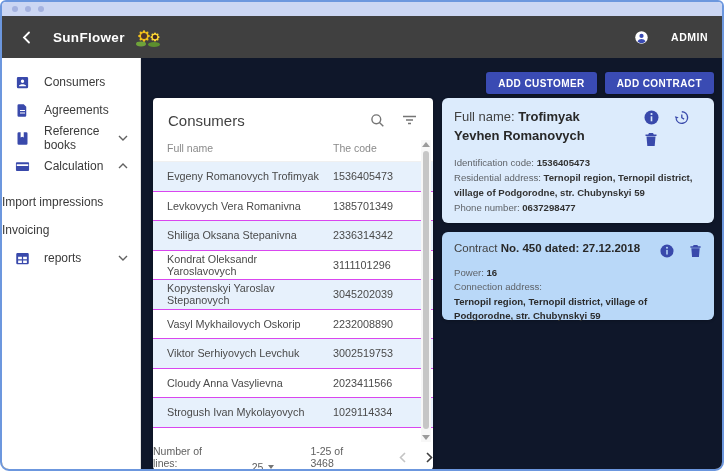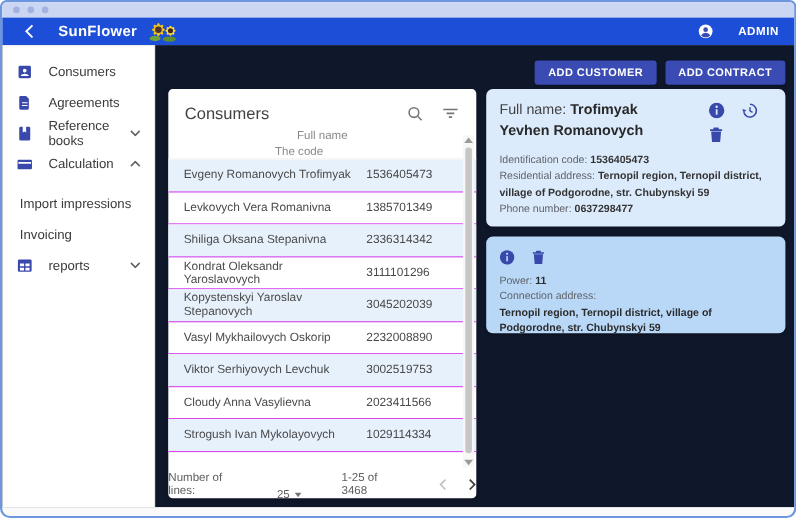--- a/index.html
+++ b/index.html
@@ -4,52 +4,52 @@
 <style>
   * { box-sizing: border-box; margin: 0; padding: 0; }
   html,body { width:724px; height:471px; background:#fff; font-family:"Liberation Sans","DejaVu Sans",sans-serif; }
   .window { position:absolute; inset:0; border:2px solid #6c97de; border-radius:6px 6px 9px 9px; overflow:hidden; background:#fafafa; }
 
   
   .chrome { height:14px; background:#cbd6f3; display:flex; align-items:center; padding-left:10px; gap:7px; }
   .chrome .dot { width:6px; height:6px; border-radius:50%; background:#a4b2e0; }
 
   
-  .appbar { height:25px; background:#1d4ed8; display:flex; align-items:center; padding:0 14px; color:#fff; }
+  .appbar { height:42px; background:#404040; display:flex; align-items:center; padding:0 14px; color:#fff; }
   .back { margin-left:6px; display:flex; align-items:center; cursor:pointer; }
   .appbar .title { margin-left:22px; font-size:13.5px; font-weight:bold; letter-spacing:.3px; }
   .logo { margin-left:7px; display:flex; align-items:center; }
   .userbox { margin-left:auto; display:flex; align-items:center; gap:22px; }
   .userbox .uname { font-size:10.5px; font-weight:bold; letter-spacing:.5px; }
 
   .body { display:flex; height:420px; background:#0f172a; }
 
   
   .sidebar { width:139px; background:#fff; border-right:1px solid #e4e4e4; padding-top:10px; flex:none; }
   .nav-item { height:28px; display:flex; align-items:center; padding:0 12px 0 13px; gap:14px; font-size:12px; color:#3a3a3a; cursor:pointer; }
   .nav-icon { width:15px; height:15px; color:#3949ab; flex:none; display:flex; }
   .nav-icon svg { width:15px; height:15px; }
   .chev { margin-left:auto; display:flex; }
-  .nav-sub { height:28px; display:flex; align-items:center; padding-left:16px; font-size:12px; color:#3a3a3a; cursor:pointer; }
+  .nav-sub { height:28px; display:flex; align-items:center; font-size:12px; color:#3a3a3a; cursor:pointer; }
   .gap-top { margin-top:8px; }
 
   
   .main { flex:1; padding:14px 24px 0 12px; }
   .actions { display:flex; justify-content:flex-end; gap:8px; height:22px; }
   .btn { background:#3a4bb3; color:#fff; border:none; border-radius:3px; font-size:10px; font-weight:bold; letter-spacing:.4px; padding:0 12px; height:22px; cursor:pointer; box-shadow:0 1px 2px rgba(0,0,0,.25); font-family:inherit; }
 
   .content { display:flex; gap:9px; margin-top:4px; }
 
   
   .tcard { width:280px; height:372px; background:#fff; border-radius:4px; box-shadow:0 1px 4px rgba(0,0,0,.2); display:flex; flex-direction:column; position:relative; }
   .tcard-head { height:36px; display:flex; align-items:center; padding:8px 16px 0 15px; }
   .tcard-title { font-size:15px; color:#424242; flex:1; }
   .thead-icons { display:flex; gap:17px; align-items:center; }
   .thead-icons span { display:flex; cursor:pointer; }
-  .cols { height:28px; display:flex; align-items:center; padding:0 14px; font-size:10.5px; color:#8a8a8a; border-bottom:1px solid #f0f0f0;flex-direction:column; }
+  .cols { height:28px; display:flex; align-items:center; padding:0 14px; font-size:10.5px; color:#8a8a8a; border-bottom:1px solid #f0f0f0; }
   .col-name { flex:1; }
   .col-code { width:86px; }
   .rows { flex:1; overflow:hidden; }
   .trow { height:29.5px; display:flex; align-items:center; padding:0 14px; font-size:10.8px; color:#4a4a4a; border-bottom:1px solid #d946ef; cursor:pointer; }
   .trow:nth-child(odd) { background:#e7f1fc; }
   .cell-name { flex:1; padding-right:6px; }
   .cell-code { width:86px; }
 
   
   .scroll { position:absolute; top:42px; bottom:28px; right:2px; width:10px; background:#f7f7f7; }
@@ -354,37 +354,40 @@
 
                 <div><span>Residential address: </span><b>Ternopil region, Ternopil district, village of Podgorodne, str. Chubynskyi 59</b></div>
 
                 <div><span>Phone number: </span><b>0637298477</b></div>
 
             </div>
           </div>
 
           <div class="kcard">
             <div class="kcard-top">
+              <div class="ktitle">
+                <span>Contract </span><b>No. 450 dated: 27.12.2018</b>
+              </div>
               <div class="kicons">
                 <span class="iconbtn">
                   <svg width="14" height="14" viewBox="0 0 15 15">
                       <circle cx="7.5" cy="7.5" r="7" fill="#3949ab"></circle>
                       <rect x="6.7" y="6.3" width="1.6" height="5" fill="#b9d8f8"></rect>
                       <circle cx="7.5" cy="4" r="1.1" fill="#b9d8f8"></circle>
                     </svg>
                 </span>
                 <span class="iconbtn">
                   <svg width="13" height="14" viewBox="0 0 14 15">
                       <path fill="#3949ab" d="M2.5 4.5h9l-.8 9.5H3.3L2.5 4.5zM5 1h4l.8 1.5h2.7V4H1.5V2.5h2.7L5 1z"></path>
                     </svg>
                 </span>
               </div>
             </div>
             <div class="kbody">
-              <div><span>Power: </span><b>11</b></div>
+              <div><span>Power: </span><b>16</b></div>
               <div>Connection address:</div>
               <div><b>Ternopil region, Ternopil district, village of Podgorodne, str. Chubynskyi 59</b></div>
             </div>
           </div>
 
         </div>
       </div>
     </div>
   </div>
 </div>

